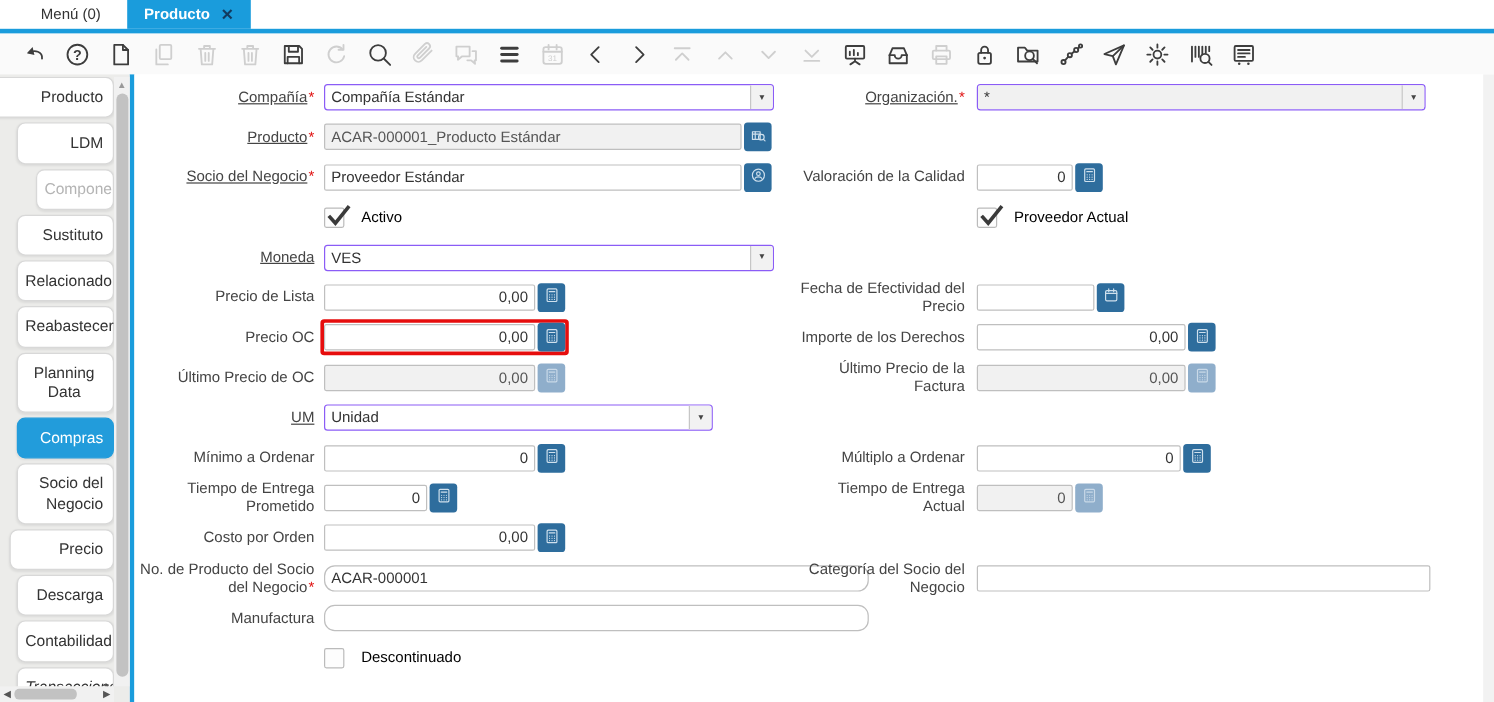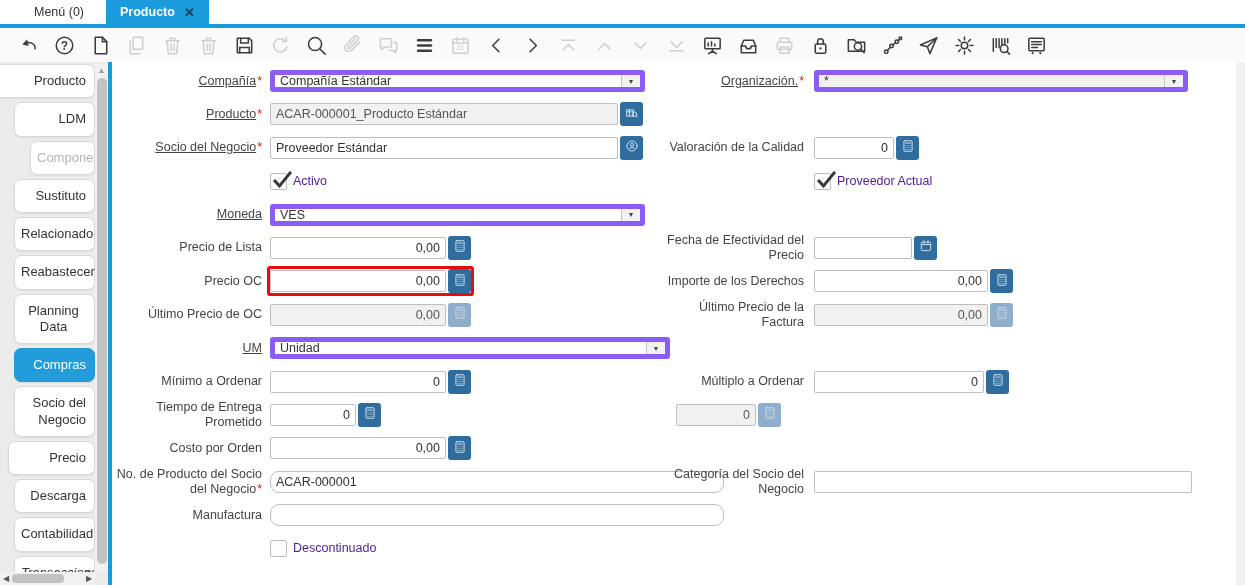--- a/index.html
+++ b/index.html
@@ -60,21 +60,21 @@
   .col-r .ctrl { margin-left:10px; }
 
   .tf { height:22px; border:1px solid #BFBFBF; border-radius:2px; background:#fff;
         font-family:"Liberation Sans",sans-serif; font-size:12.5px; color:#333; padding:0 5px; }
   .tf.num { text-align:right; }
   .tf.ro { background:#F1F1F1; color:#555; }
   .w374 { width:374px; } .w348 { width:348px; } .w380 { width:454px;border-radius:9px; } .w176 { width:176px; }
   .w86 { width:86px; } .w80 { width:80px; } .w98 { width:98px; } .w174 { width:174px; }
   .w170 { width:170px; } .w378 { width:378px; }
 
-  .select { display:flex; align-items:stretch; height:22px; border:5px solid #8b5cf6; border-radius:3px;
+  .select { display:flex; align-items:stretch; height:22px; border:1px solid #8b5cf6; border-radius:3px;
             background:#fff; overflow:hidden; }
   .select.ro .selval { background:#F1F1F1; }
   .selval { flex:1; padding:0 5px; display:flex; align-items:center; color:#333; }
   .selbtn { width:19px; background:#F2F2F2; border-left:1px solid #C6C6C6; display:flex;
             align-items:center; justify-content:center; font-size:7px; color:#444; }
 
   .fbtn { width:23px; height:24px; margin-left:2px; border:none; border-radius:3px;
           background:#2E6D9D; color:#CFE0ED; display:flex; align-items:center; justify-content:center;
           flex:none; padding:0; cursor:pointer; }
   .fbtn.disabled { background:#8FAECB; color:#C9D9E8; }
@@ -82,21 +82,21 @@
               stroke-linecap:round; stroke-linejoin:round; }
 
   .redbox { display:flex; align-items:center; box-shadow:0 0 0 3px #E60D0D; border-radius:1px; }
 
   .cb { width:17px; height:17px; border:1px solid #BBB; border-radius:2px; background:#FDFDFD;
         position:relative; flex:none; }
   .cb svg { position:absolute; left:1px; top:-4px; width:20px; height:20px; overflow:visible;
             stroke:#3A3A3A; stroke-width:3; fill:none; stroke-linecap:square; }
   .cb .chk { display:none; }
   .cb.checked .chk { display:block; }
-  .cblabel { margin-left:6px; color:#4c1d95; }
+  .cblabel { margin-left:14px; color:#000000; }
 
   :root { --blue:#1A9CDC; }
 </style>
 </head>
 <body>
 
 <div>
 
   <div class="tabbar">
     <div class="wtab">
@@ -511,21 +511,21 @@
                   </svg></span>
             </button>
           </div>
         </div>
       </div>
 
       <div class="frow">
         <div class="col-l">
           <label class="flabel u"><span class="lt">UM</span></label>
           <div class="ctrl">
-            <div class="select" style="width:400px;">
+            <div class="select" style="width:324px;">
               <span class="selval">Unidad</span>
               <span class="selbtn">▼</span>
             </div>
           </div>
         </div>
         <div class="col-r"></div>
       </div>
 
       <div class="frow">
         <div class="col-l">
@@ -561,20 +561,21 @@
             <input class="tf num w86" value="0" style="">
             <button class="fbtn">
               <span><svg viewBox="0 0 24 24">
                     <rect x="5" y="3" width="14" height="18" rx="1.5"></rect>
                     <path d="M8 7h8M8.5 11.5h.1M12 11.5h.1M15.5 11.5h.1M8.5 14.8h.1M12 14.8h.1M15.5 14.8h.1M8.5 18h.1M12 18h.1M15.5 18h.1"></path>
                   </svg></span>
             </button>
           </div>
         </div>
         <div class="col-r">
+          <label class="flabel"><span>Tiempo de Entrega Actual</span></label>
           <div class="ctrl">
             <input class="tf num ro w80" readonly="" value="0" style="">
             <button class="fbtn disabled">
               <span><svg viewBox="0 0 24 24">
                     <rect x="5" y="3" width="14" height="18" rx="1.5"></rect>
                     <path d="M8 7h8M8.5 11.5h.1M12 11.5h.1M15.5 11.5h.1M8.5 14.8h.1M12 14.8h.1M15.5 14.8h.1M8.5 18h.1M12 18h.1M15.5 18h.1"></path>
                   </svg></span>
             </button>
           </div>
         </div>

